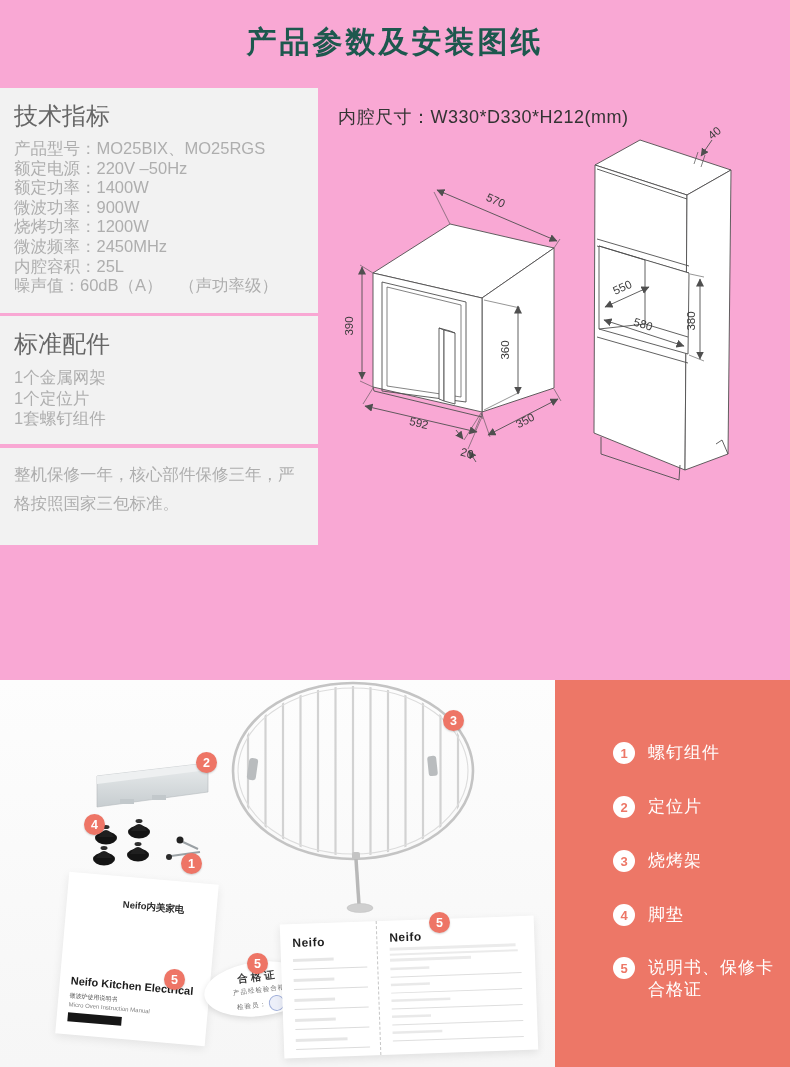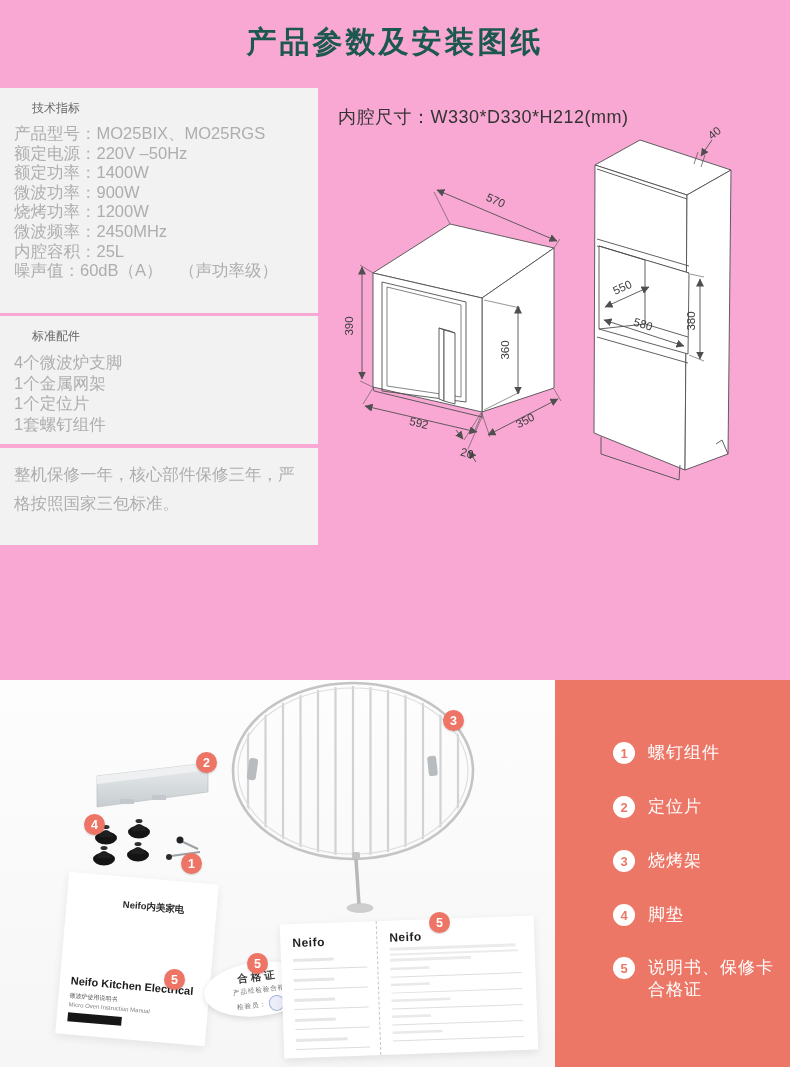--- a/index.html
+++ b/index.html
@@ -2,21 +2,21 @@
 <html><head>
 <meta charset="utf-8">
 <style>
   html,body{margin:0;padding:0;background:#fff;}
   #page{position:relative;width:790px;height:1067px;background:#f9a8d4;overflow:hidden;
         font-family:"Liberation Sans","DejaVu Sans",sans-serif;}
   .sec-title{position:absolute;left:0;width:790px;text-align:center;
              color:#1d584e;font-size:30px;font-weight:600;letter-spacing:3px;}
   
   .gblock{position:absolute;left:0;width:318px;background:#f2f2f2;box-sizing:border-box;padding:12px 10px 0 14px;}
-  .ghead{color:#666;font-size:12px;margin:0 0 7px 18px;}
+  .ghead{color:#666;font-size:24px;margin:0 0 7px 0;}
   .grow{font-size:16.5px;line-height:19.6px;color:#aeaeae;white-space:nowrap;}
   .gitem{font-size:16.5px;line-height:20.5px;color:#aeaeae;}
   .gtext{font-size:16.5px;line-height:29px;color:#aeaeae;width:295px;}
   
   #cavity-label{position:absolute;left:338px;top:105px;font-size:18px;color:#333;letter-spacing:.5px;}
   #draw-svg{position:absolute;left:318px;top:88px;}
   text.dlab{font-size:11.5px;fill:#3c3c3c;font-family:"Liberation Sans",sans-serif;}
   
   #photo{position:absolute;left:0;top:680px;width:555px;height:387px;
          background:linear-gradient(180deg,#fdfdfd 0%,#f6f6f6 100%);}
@@ -72,21 +72,20 @@
     <div class="grow"><span>额定功率：</span><span>1400W</span></div>
     <div class="grow"><span>微波功率：</span><span>900W</span></div>
     <div class="grow"><span>烧烤功率：</span><span>1200W</span></div>
     <div class="grow"><span>微波频率：</span><span>2450MHz</span></div>
     <div class="grow"><span>内腔容积：</span><span>25L</span></div>
     <div class="grow"><span>噪声值：</span><span>60dB（A）　（声功率级）</span></div>
   </div>
 
   <div class="gblock" style="top:316px;height:128px">
     <div class="ghead">标准配件</div>
-    <div class="gitem">4个微波炉支脚</div>
     <div class="gitem">1个金属网架</div>
     <div class="gitem">1个定位片</div>
     <div class="gitem">1套螺钉组件</div>
   </div>
 
   <div class="gblock" style="top:448px;height:97px">
     <div class="gtext">整机保修一年，核心部件保修三年，严格按照国家三包标准。</div>
   </div>
 
   <div id="cavity-label">内腔尺寸：W330*D330*H212(mm)</div>

